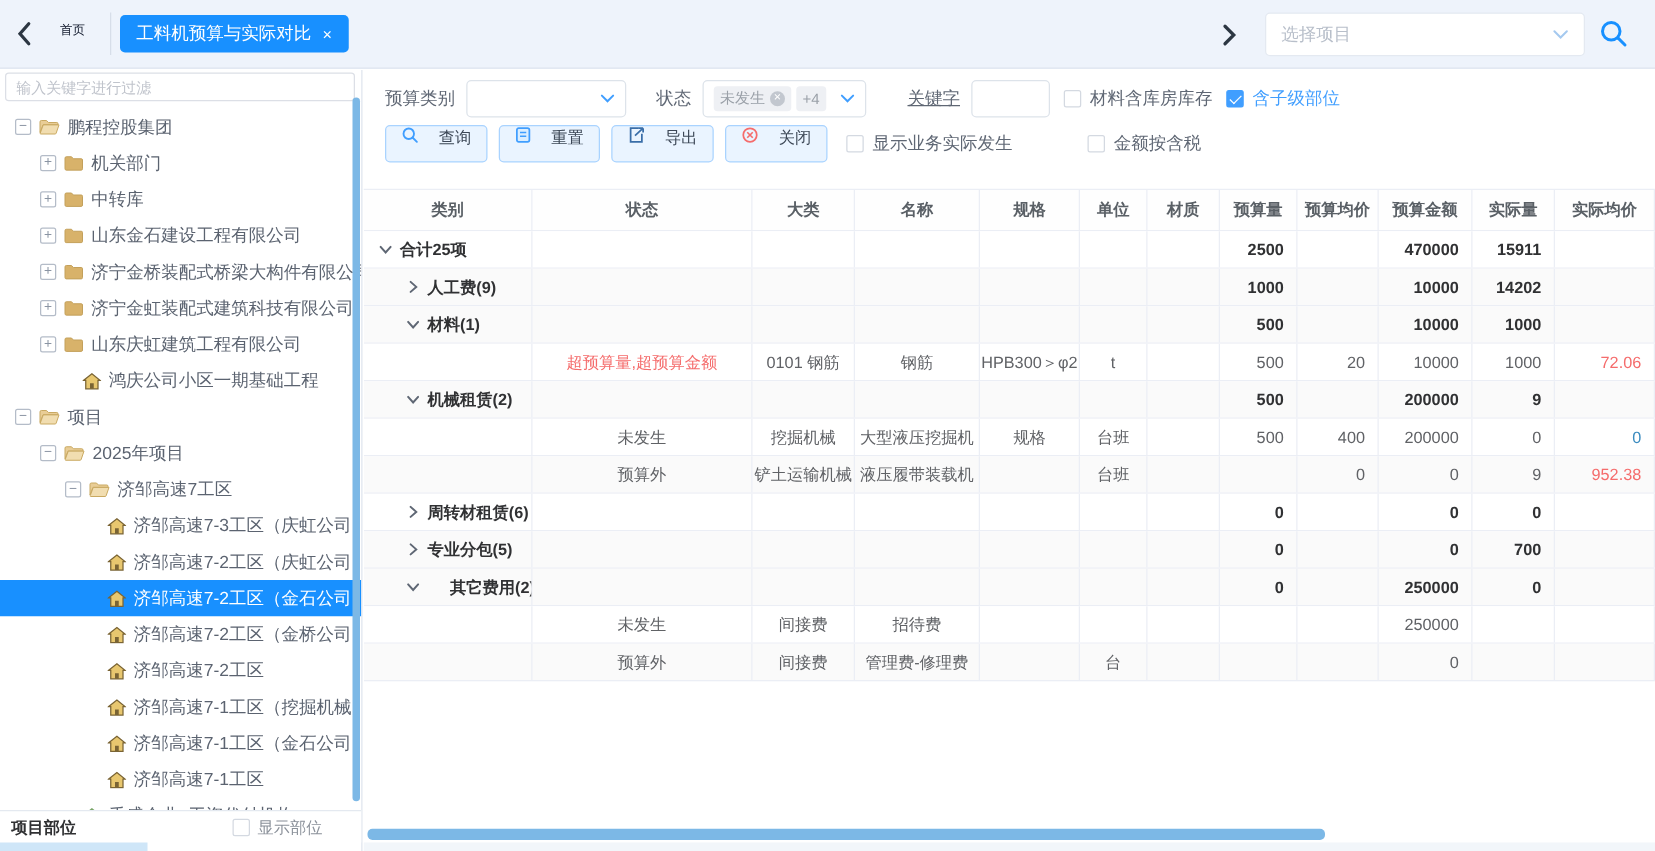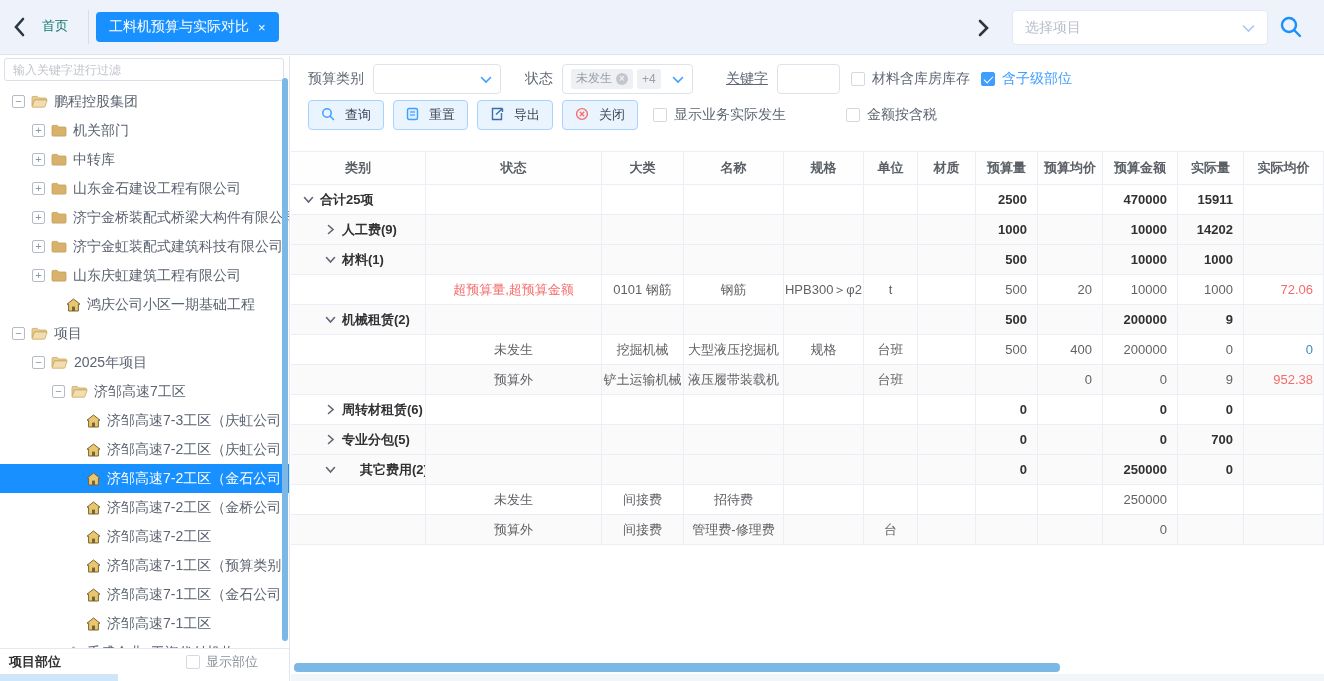--- a/index.html
+++ b/index.html
@@ -2,21 +2,21 @@
 <html><head>
 <meta charset="utf-8">
 <style>
   * { margin:0; padding:0; box-sizing:border-box; }
   html,body { width:1324px; height:681px; overflow:hidden; }
   body { font-family:"Liberation Sans","DejaVu Sans",sans-serif; background:#fff; position:relative; color:#303133; }
 
   
   .topbar { position:absolute; top:0; left:0; right:0; height:55px; background:#eef3fb; border-bottom:1px solid #dde4ee; }
   .back-btn { position:absolute; left:10px; top:14px; width:20px; height:26px; cursor:pointer; }
-  .home-tab { position:absolute; left:42px; top:17px; font-size:13px; color:#0f766e; cursor:pointer; }
+  .home-tab { position:absolute; left:48px; top:17px; font-size:10px; color:#0f172a; cursor:pointer; }
   .tab-divider { position:absolute; left:88px; top:10px; width:1px; height:34px; background:#d7dee9; }
   .active-tab { position:absolute; left:96px; top:12px; height:30px; background:#1890ff; border-radius:4px; color:#fff; font-size:14px; display:flex; align-items:center; padding:0 13px; gap:9px; cursor:pointer; }
   .active-tab .tab-close { font-size:13px; cursor:pointer; }
   .fwd-btn { position:absolute; right:332px; top:15px; width:18px; height:26px; cursor:pointer; }
   .proj-select { position:absolute; right:56px; top:10px; width:256px; height:35px; background:#fff; border:1px solid #e4e9f1; border-radius:4px; display:flex; align-items:center; padding:0 12px; cursor:pointer; }
   .proj-select .ph { font-size:14px; color:#b8bfca; flex:1; }
   .topbar-search { position:absolute; right:20px; top:14px; width:26px; height:26px; cursor:pointer; }
 
   
   .sidebar { position:absolute; top:56px; left:0; width:290px; bottom:0; background:#fff; border-right:1px solid #dfe5ee; }
@@ -48,21 +48,21 @@
   .fselect { height:30px; border:1px solid #dde3ea; border-radius:4px; background:#fff; display:flex; align-items:center; padding:0 8px; cursor:pointer; }
   .sel-cat { width:128px; margin-left:9px; justify-content:flex-end; }
   .sel-status { width:131px; margin-left:9px; gap:4px; }
   .tag { background:#eef0f4; color:#9aa0a8; font-size:12px; height:20px; padding:0 5px; border-radius:3px; display:flex; align-items:center; gap:4px; cursor:pointer; }
   .tag-x { width:12px; height:12px; min-width:12px; background:#c2c7cf; border-radius:50%; position:relative; cursor:pointer; }
   .tag-x::before { content:"×"; position:absolute; left:0; top:0; width:12px; line-height:11px; text-align:center; color:#fff; font-size:10px; }
   .kw-input { width:63px; height:30px; border:1px solid #dde3ea; border-radius:4px; margin-left:9px; outline:none; padding:0 6px; font-size:13px; font-family:inherit; }
   .fcheck { display:flex; align-items:center; gap:7px; cursor:pointer; }
   .fcheck .lbl { font-size:14px; color:#5f6774; }
   .fcheck.blue .lbl { color:#409eff; }
-  .fbtn { height:30px; padding:0 12px; background:#eaf4ff; border:1px solid #a9d3ff; border-radius:4px; display:flex; align-items:center; gap:10px; font-size:13px; color:#3c4756; margin-right:9px; cursor:pointer; }
+  .fbtn { height:30px; padding:0 12px; background:#eaf4ff; border:1px solid #a9d3ff; border-radius:4px; display:flex; gap:16px; font-size:13px; color:#3c4756; margin-right:9px; cursor:pointer; }
 
   
   .table { position:absolute; top:95px; left:0; right:0; bottom:22px; border-top:1px solid #ebeef5; overflow:hidden; }
   .thead, .trow { display:grid; grid-template-columns:135px 176px 82px 100px 80px 54px 58px 62px 65px 75px 66px minmax(67px,1fr); }
   .thead { height:33px; border-bottom:1px solid #ebeef5; background:#fefefe; }
   .th { font-size:13px; color:#5a6066; display:flex; align-items:center; justify-content:center; border-right:1px solid #ebeef5;font-weight:bold; }
   .trow { height:30px; border-bottom:1px solid #ebeef5; background:#fff; }
   .trow.shaded { background:#fafafa; }
   .td { font-size:13px; color:#606266; display:flex; align-items:center; justify-content:center; border-right:1px solid #ebeef5; overflow:hidden; white-space:nowrap; }
   .td.cat { justify-content:flex-start; gap:6px; }
@@ -273,21 +273,21 @@
         <span class="tlabel">济邹高速7-2工区</span>
       </div>
       <div class="tree-item" style="padding-left: 72px;">
         <span class="exp-spacer"></span>
         <span class="ticon">
           <svg width="15" height="14" viewBox="0 0 15 14">
             <path d="M7.5 1 L14 6.2 L12.4 6.2 L12.4 13 L2.6 13 L2.6 6.2 L1 6.2 Z" fill="#e8c76f" stroke="#7a6434" stroke-width="1"></path>
             <rect x="6" y="8.6" width="3" height="4.4" fill="#7a6434"></rect>
           </svg>
         </span>
-        <span class="tlabel">济邹高速7-1工区（预算类别）</span>
+        <span class="tlabel">济邹高速7-1工区（挖掘机械）</span>
       </div>
       <div class="tree-item" style="padding-left: 72px;">
         <span class="exp-spacer"></span>
         <span class="ticon">
           <svg width="15" height="14" viewBox="0 0 15 14">
             <path d="M7.5 1 L14 6.2 L12.4 6.2 L12.4 13 L2.6 13 L2.6 6.2 L1 6.2 Z" fill="#e8c76f" stroke="#7a6434" stroke-width="1"></path>
             <rect x="6" y="8.6" width="3" height="4.4" fill="#7a6434"></rect>
           </svg>
         </span>
         <span class="tlabel">济邹高速7-1工区（金石公司）</span>

